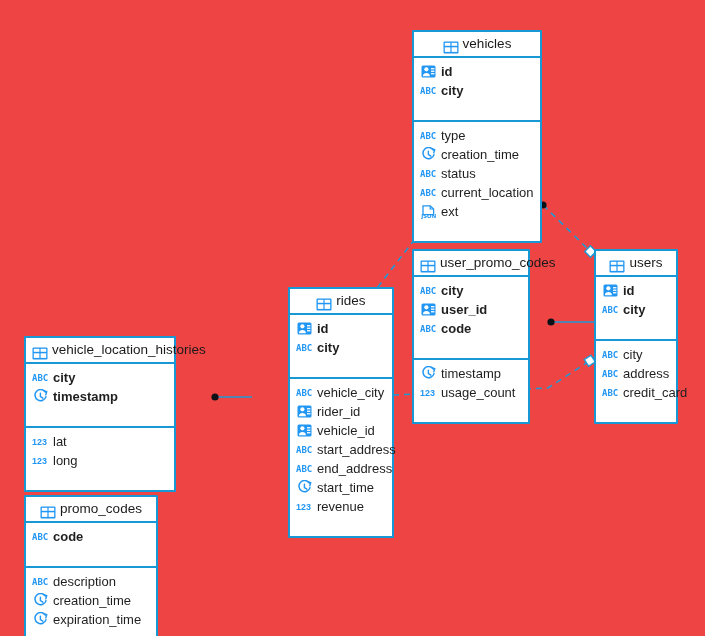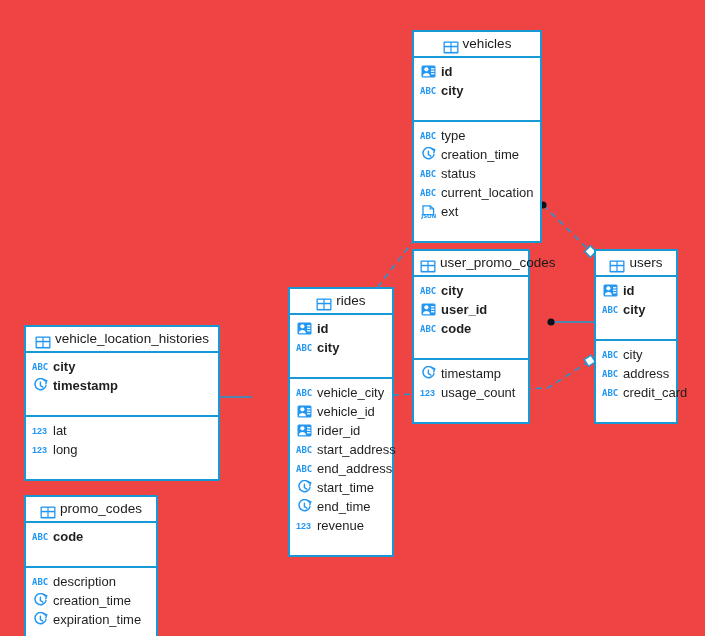--- a/index.html
+++ b/index.html
@@ -352,34 +352,34 @@
             <span class="ficon">
               <svg width="15" height="13" viewBox="0 0 15 13">
                 <rect x="0.5" y="0.5" width="14" height="12" rx="1.5" fill="#2196f3"></rect>
                 <circle cx="5.4" cy="4.3" r="2.1" fill="#fff"></circle>
                 <path d="M1.9 11.3c0-2 1.6-3.2 3.5-3.2s3.5 1.2 3.5 3.2z" fill="#fff"></path>
                 <rect x="10" y="3.1" width="3.4" height="1.3" fill="#fff"></rect>
                 <rect x="10" y="5.6" width="3.4" height="1.3" fill="#fff"></rect>
                 <rect x="10" y="8.1" width="3.4" height="1.3" fill="#fff"></rect>
               </svg>
             </span>
-            <span class="fname">vehicle_id</span>
+            <span class="fname">rider_id</span>
           </div>
           <div class="field-row">
             <span class="ficon">
               <svg width="15" height="13" viewBox="0 0 15 13">
                 <rect x="0.5" y="0.5" width="14" height="12" rx="1.5" fill="#2196f3"></rect>
                 <circle cx="5.4" cy="4.3" r="2.1" fill="#fff"></circle>
                 <path d="M1.9 11.3c0-2 1.6-3.2 3.5-3.2s3.5 1.2 3.5 3.2z" fill="#fff"></path>
                 <rect x="10" y="3.1" width="3.4" height="1.3" fill="#fff"></rect>
                 <rect x="10" y="5.6" width="3.4" height="1.3" fill="#fff"></rect>
                 <rect x="10" y="8.1" width="3.4" height="1.3" fill="#fff"></rect>
               </svg>
             </span>
-            <span class="fname">rider_id</span>
+            <span class="fname">vehicle_id</span>
           </div>
           <div class="field-row">
             <span class="ficon">
               <svg width="17" height="11" viewBox="0 0 17 11">
                 <text x="0" y="9" font-family="DejaVu Sans Mono, monospace" font-size="9.5" font-weight="bold" fill="#2196f3">ABC</text>
               </svg>
             </span>
             <span class="fname">start_address</span>
           </div>
           <div class="field-row">
@@ -395,39 +395,29 @@
               <svg width="15" height="15" viewBox="0 0 15 15">
                 <path d="M12.4 3.2 A5.6 5.6 0 1 0 13 7.6" fill="none" stroke="#2196f3" stroke-width="1.5" stroke-linecap="round"></path>
                 <path d="M7.4 4.1 v3.6 l2.5 1.5" fill="none" stroke="#2196f3" stroke-width="1.4" stroke-linecap="round"></path>
                 <path d="M10.6 1.6 l3.2 1.0 l-1.0 3.2" fill="none" stroke="#2196f3" stroke-width="1.4" stroke-linejoin="round" stroke-linecap="round"></path>
               </svg>
             </span>
             <span class="fname">start_time</span>
           </div>
           <div class="field-row">
             <span class="ficon">
-              <svg width="15" height="15" viewBox="0 0 15 15">
-                <path d="M12.4 3.2 A5.6 5.6 0 1 0 13 7.6" fill="none" stroke="#2196f3" stroke-width="1.5" stroke-linecap="round"></path>
-                <path d="M7.4 4.1 v3.6 l2.5 1.5" fill="none" stroke="#2196f3" stroke-width="1.4" stroke-linecap="round"></path>
-                <path d="M10.6 1.6 l3.2 1.0 l-1.0 3.2" fill="none" stroke="#2196f3" stroke-width="1.4" stroke-linejoin="round" stroke-linecap="round"></path>
-              </svg>
-            </span>
-            <span class="fname">end_time</span>
-          </div>
-          <div class="field-row">
-            <span class="ficon">
               <svg width="17" height="11" viewBox="0 0 17 11">
                 <text x="0" y="9" font-family="Liberation Sans, sans-serif" font-size="9.5" font-weight="bold" fill="#2196f3">123</text>
               </svg>
             </span>
             <span class="fname">revenue</span>
           </div>
         </div>
       </div>
-      <div class="table-node" style="left: 24px; top: 325px; width: 196px;">
+      <div class="table-node" style="left: 24px; top: 336px; width: 152px;">
         <div class="tbl-header"><span class="hicon"><svg width="16" height="13" viewBox="0 0 16 13">
               <rect x="0.5" y="0.5" width="15" height="12" rx="1" fill="#2196f3"></rect>
               <rect x="1.8" y="1.8" width="5.6" height="3.0" fill="#fff"></rect>
               <rect x="8.6" y="1.8" width="5.6" height="3.0" fill="#fff"></rect>
               <rect x="1.8" y="6.3" width="5.6" height="4.6" fill="#fff"></rect>
               <rect x="8.6" y="6.3" width="5.6" height="4.6" fill="#fff"></rect>
             </svg></span><span class="lbl">vehicle_location_histories</span></div>
         <div class="tbl-section pk">
           <div class="field-row bold">
             <span class="ficon">

